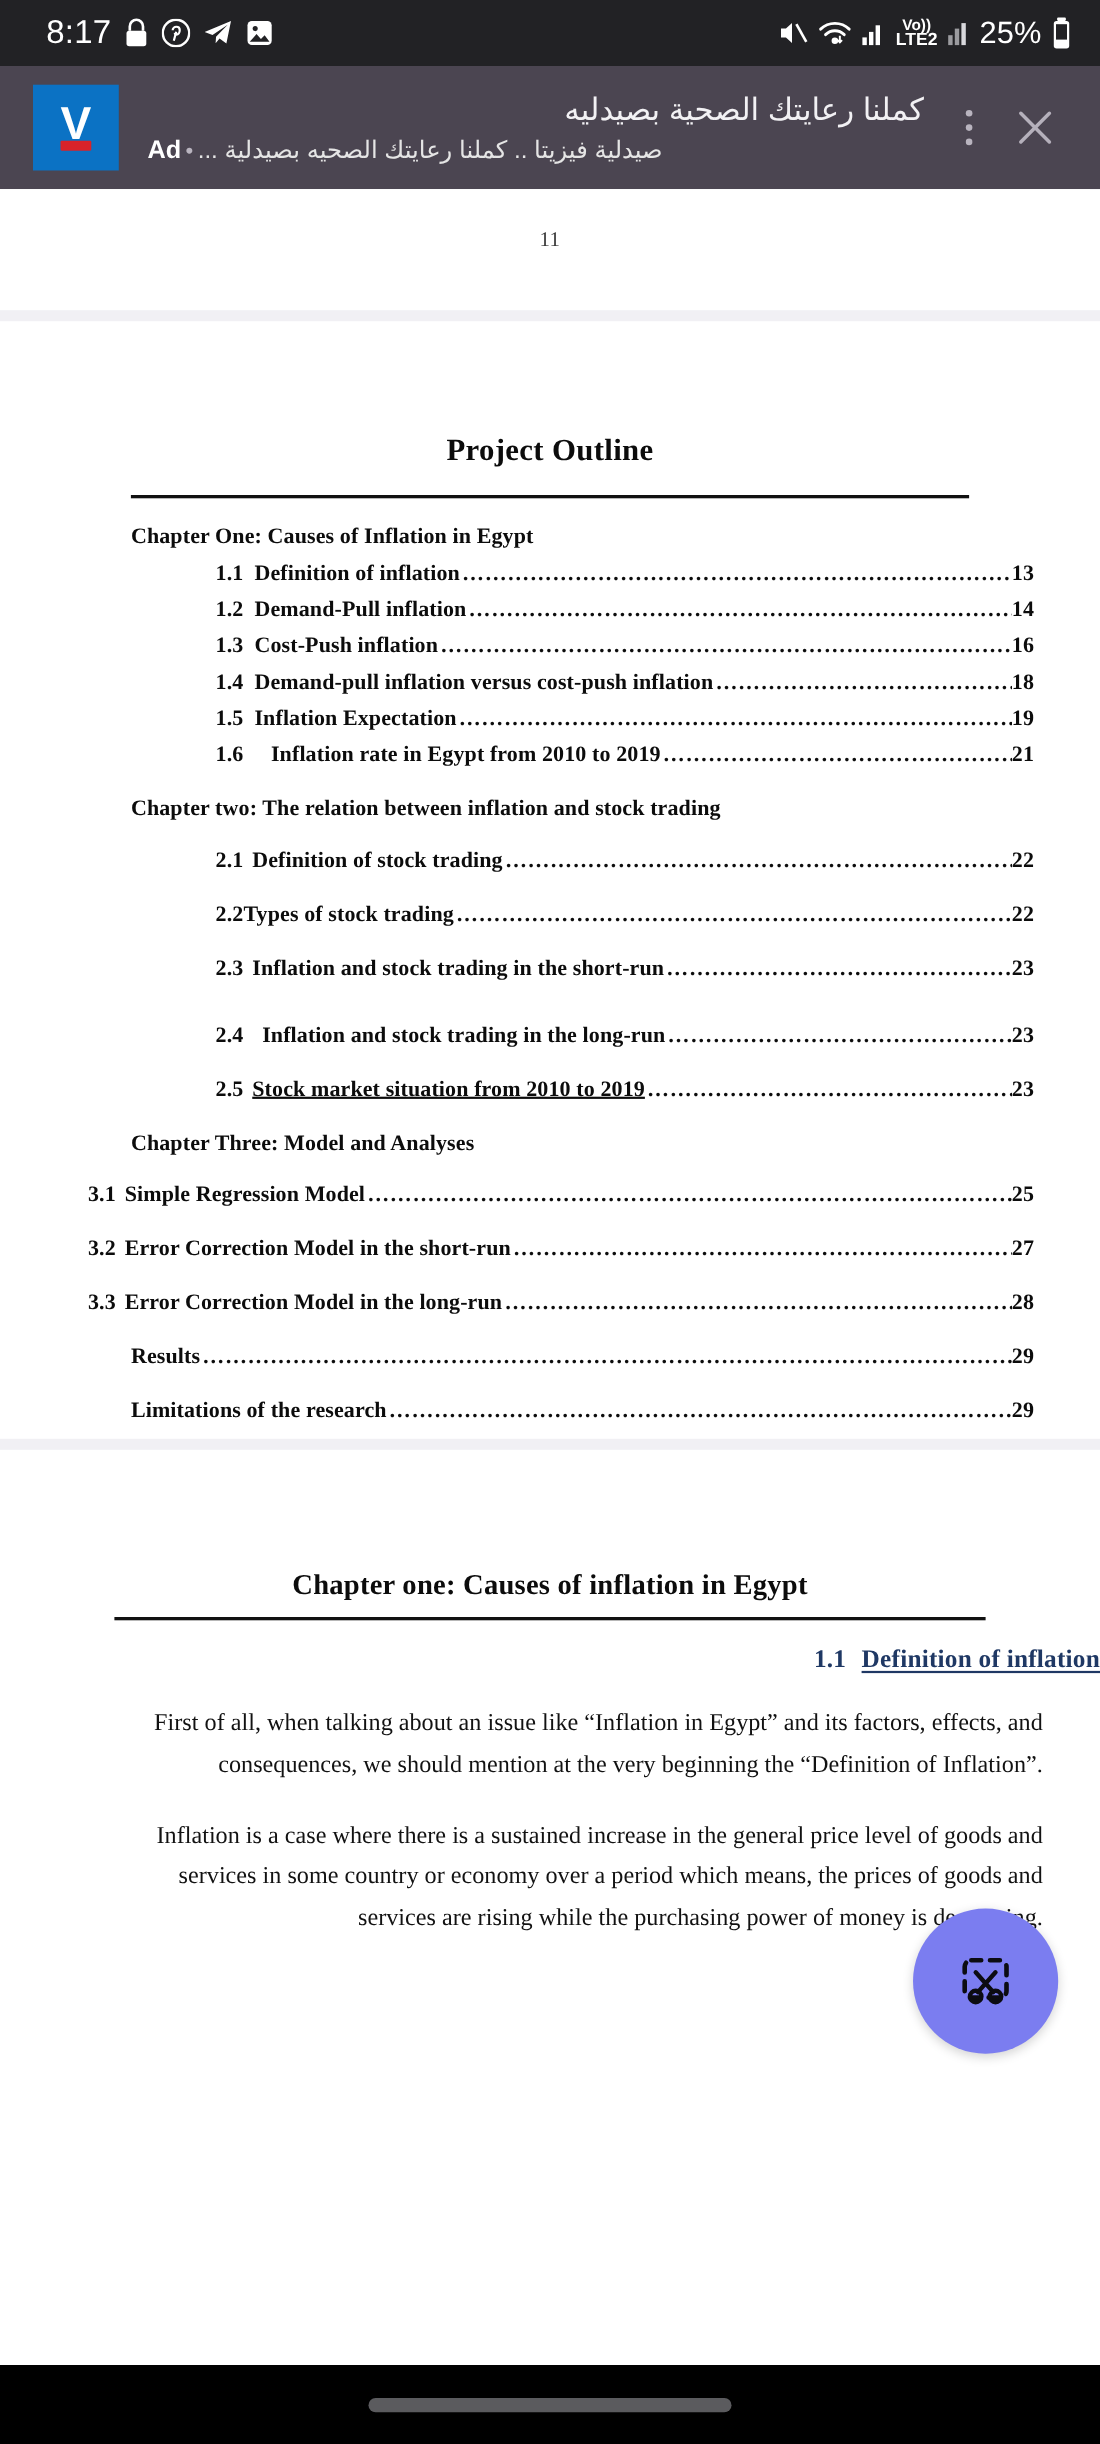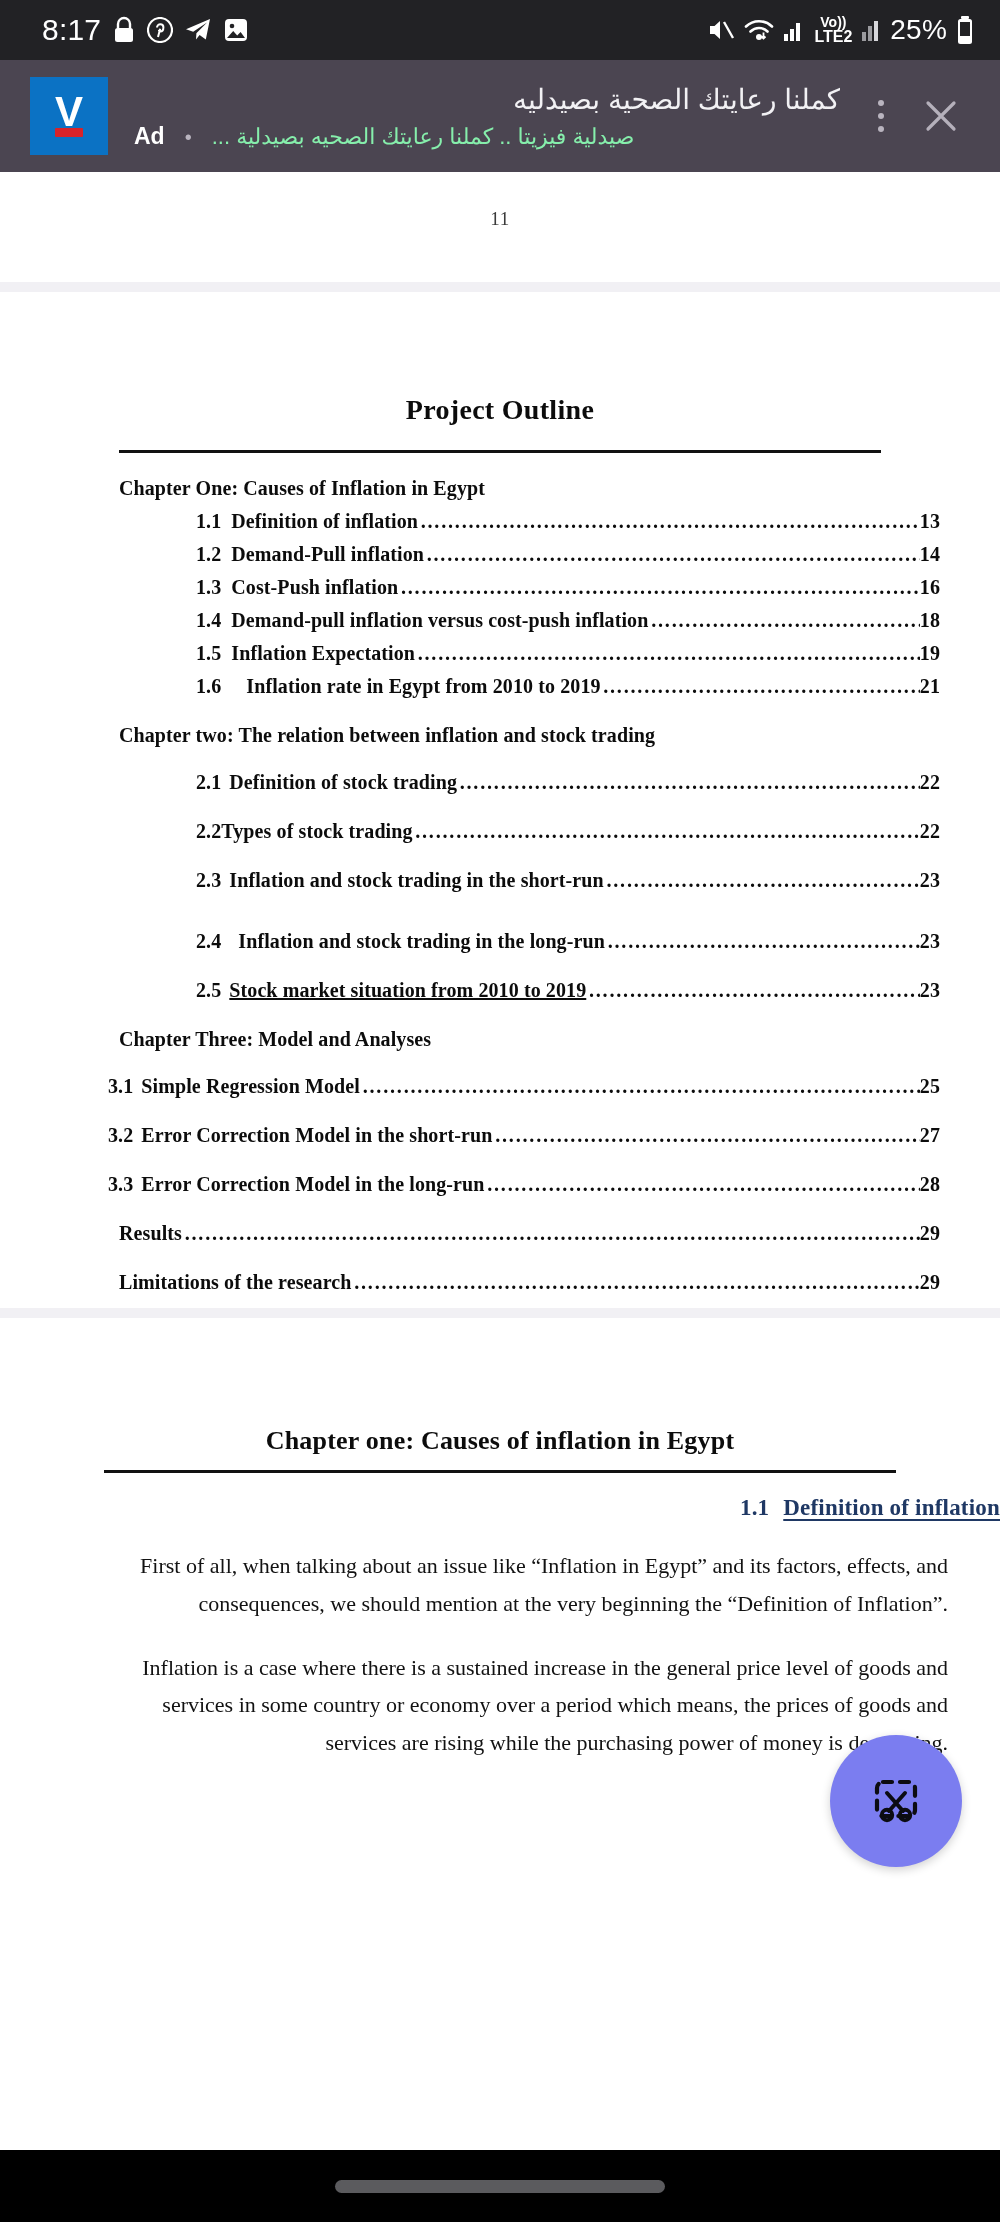--- a/index.html
+++ b/index.html
@@ -40,24 +40,24 @@
     position:absolute; bottom:18px; left:50%; transform:translateX(-50%);
     width:28px; height:9px; background:#d8232a; border-radius:1px;
   }
   .ad-text{ flex:1; padding:0 18px 0 26px; direction:rtl; overflow:hidden; }
   .ad-title{
     color:#f2f1f4; font-size:28px; line-height:1.25; font-weight:400;
     white-space:nowrap; overflow:hidden; text-overflow:ellipsis;
   }
   .ad-sub-row{
     display:flex; flex-direction:row-reverse; align-items:baseline;
-    gap:20px; margin-top:6px; overflow:hidden;
+    gap:4px; margin-top:6px; overflow:hidden;
   }
   .ad-sub{
-    color:#86efac; font-size:22px; white-space:nowrap;
+    color:#e5e5e5; font-size:22px; white-space:nowrap;
     overflow:hidden; text-overflow:ellipsis; direction:rtl;
   }
   .ad-badge{
     color:#ffffff; font-size:23px; font-weight:700; flex:none;
     font-family:"Liberation Sans", sans-serif;
   }
   .ad-dot{ color:#b9b4bf; font-size:20px; flex:none; }
   .ad-menu{
     width:46px; height:70px; display:flex; flex-direction:column;
     align-items:center; justify-content:center; gap:7px; flex:none;
@@ -312,21 +312,21 @@
           </div>
           <div class="entry" style="margin-top:26px;">
             <span class="num">2.5</span>
             <span class="lbl" style="padding-left:8px;text-decoration:underline;">Stock market situation from 2010 to 2019</span>
             <span class="dots">……………………………………………………………………………………………………………………………………………</span>
             <span class="pg">23</span>
           </div>
         </div>
 
         <div class="chap" style="margin-top:26px;">Chapter Three: Model and Analyses</div>
-        <div style="margin:0 60px 0 108px;">
+        <div style="margin:0 60px 0 80px;">
           <div class="entry" style="margin-top:24px;">
             <span class="num">3.1</span>
             <span class="lbl" style="padding-left:8px;">Simple Regression Model</span>
             <span class="dots">……………………………………………………………………………………………………………………………………………</span>
             <span class="pg">25</span>
           </div>
           <div class="entry" style="margin-top:26px;">
             <span class="num">3.2</span>
             <span class="lbl" style="padding-left:8px;">Error Correction Model in the short-run</span>
             <span class="dots">……………………………………………………………………………………………………………………………………………</span>

